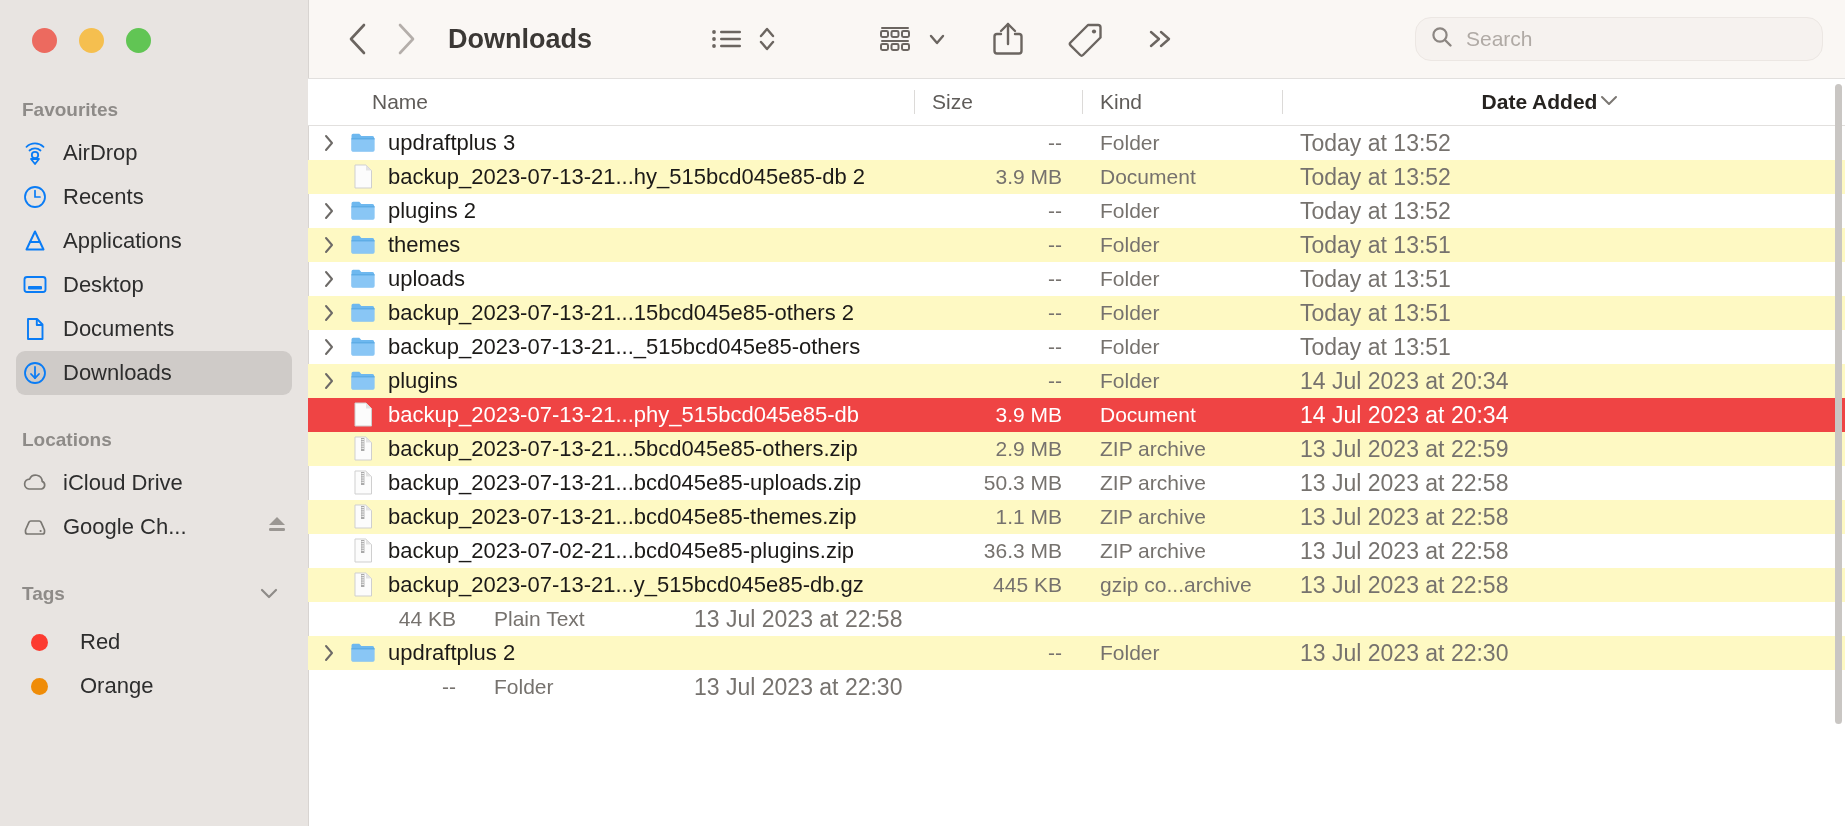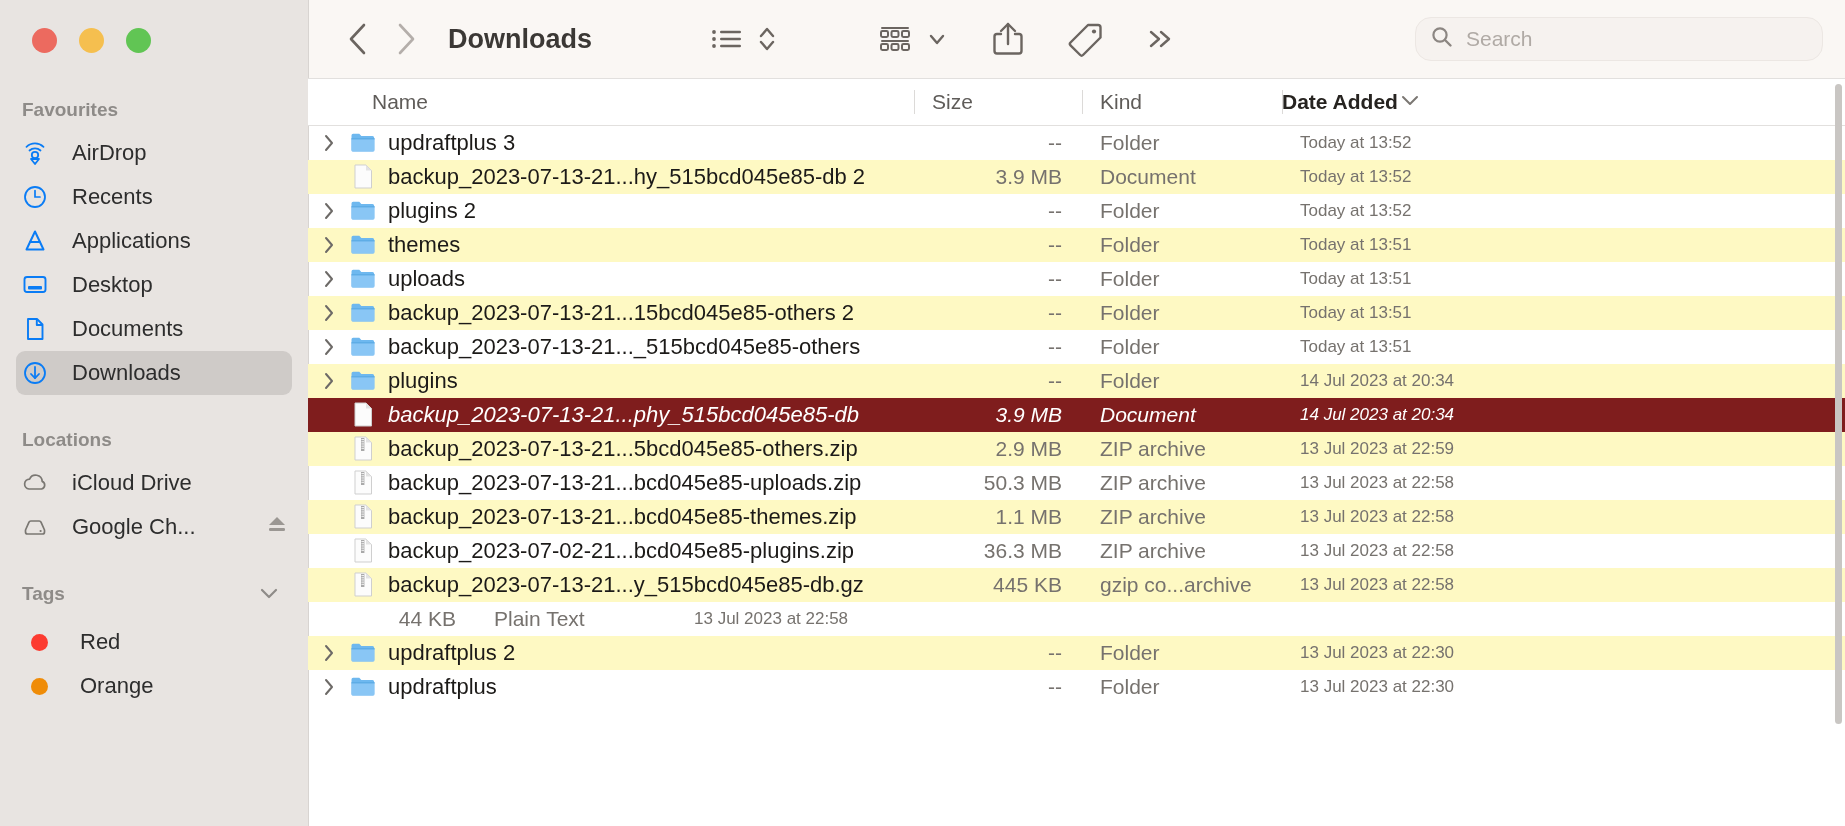--- a/index.html
+++ b/index.html
@@ -28,21 +28,21 @@
   .sb-section {
     font-size: 19px; font-weight: bold; color: #8e8b88;
     padding: 0 0 0 22px; margin-top: 34px; margin-bottom: 10px;
     display: flex; justify-content: space-between;
     padding-right: 28px;
   }
   .sb-section.first { margin-top: 46px; }
   .sb-item {
     display: flex; align-items: center;
     height: 44px; margin: 0 16px; padding-left: 6px;
-    border-radius: 9px; gap: 24px;
+    border-radius: 9px; gap: 15px;
     font-size: 22px; color: #2d2d2d;
     position: relative;
   }
   .sb-item.selected { background: #cfcbc8; }
   .sb-icon { width: 26px; height: 26px; flex: 0 0 26px; display: flex; align-items: center; justify-content: center; }
   .sb-label { white-space: nowrap; }
   .eject { margin-left: auto; margin-right: 4px; }
   .dot { width: 17px; height: 17px; border-radius: 50%; }
   .sb-item.tag { gap: 28px; padding-left: 10px; }
 
@@ -82,44 +82,44 @@
     border-top: 1px solid #e2e0de;
     border-bottom: 1px solid #e2e0de;
     display: flex; align-items: center;
     font-size: 21px; color: #5f5c59;
     position: relative;
   }
   .ch { height: 100%; display: flex; align-items: center; position: relative; }
   .ch.name { width: 606px; padding-left: 64px; }
   .ch.size { width: 168px; padding-left: 18px; }
   .ch.kind { width: 200px; padding-left: 18px; }
-  .ch.date { flex: 1; padding-left: 0; font-weight: bold; color: #262320; justify-content: flex-start; padding-right: 24px; }
+  .ch.date { flex: 1; padding-left: 0; font-weight: bold; color: #262320; justify-content: center; padding-right: 24px; }
   .ch.size::before, .ch.kind::before, .ch.date::before {
     content: ""; position: absolute; left: 0; top: 11px; bottom: 11px;
     width: 1px; background: #dcdad8;
   }
 
   
   .filelist { flex: 1; overflow: hidden; position: relative; }
   .row {
     height: 34px; display: flex; align-items: center;
     font-size: 22px; color: #1c1a18;
     position: relative;
   }
   .row.stripe { background: #fef9c3; }
-  .row.selected { background: #7f1d1d; color: #ffffff; font-style: italic; }
+  .row.selected { background: #ef4444; color: #ffffff; }
   .row.selected .cell-size, .row.selected .cell-kind, .row.selected .cell-date { color: #ffffff; }
   .cell-name { width: 606px; display: flex; align-items: center; padding-left: 8px; gap: 4px; overflow: hidden; }
   .disc { width: 26px; flex: 0 0 26px; display: flex; align-items: center; justify-content: center; color: #6d6a67; }
   .row.selected .disc { color: #ffffff; }
   .ficon { width: 34px; flex: 0 0 34px; display: flex; align-items: center; justify-content: center; }
   .fname { white-space: nowrap; overflow: hidden; text-overflow: clip; padding-left: 4px; }
   .cell-size { width: 168px; text-align: right; padding-right: 20px; color: #76726e; font-size: 21px; }
   .cell-kind { width: 200px; padding-left: 18px; color: #76726e; font-size: 21px; white-space: nowrap; }
-  .cell-date { flex: 1; padding-left: 18px; color: #76726e; font-size: 17px; white-space: nowrap; }
+  .cell-date { flex: 1; padding-left: 18px; color: #76726e; font-size: 23px; white-space: nowrap; }
 
   .scrollbar {
     position: absolute; right: 3px; top: 84px; width: 7px; height: 640px;
     background: #c9c6c3; border-radius: 4px;
   }
   .sb-divider { position: absolute; left: 0; top: 0; bottom: 0; width: 1px; background: #d8d4d1; }
 </style>
 </head>
 <body>
 
@@ -644,35 +644,20 @@
                 <rect x="1.5" y="8.2" width="23.1" height="1.2" fill="#57a8e3"></rect>
               </svg>
             </span>
             <span class="fname">updraftplus 2</span>
           </div>
           <div class="cell-size">--</div>
           <div class="cell-kind">Folder</div>
           <div class="cell-date">13 Jul 2023 at 22:30</div>
         </div>
         <div class="row">
-          <div class="cell-name">
-            <span class="disc">
-              <svg width="16" height="22" viewBox="0 0 16 22">
-                <polyline points="5,4 11,11 5,18" fill="none" stroke="#6d6a67" stroke-width="2" stroke-linecap="round" stroke-linejoin="round"></polyline>
-              </svg>
-            </span>
-            <span class="ficon">
-              <svg width="27" height="27" viewBox="0 0 27 27">
-                <path d="M1.5 5.4 a1.6 1.6 0 0 1 1.6 -1.6 h6.2 l2 2.2 h11.2 a1.6 1.6 0 0 1 1.6 1.6 v12.4 a1.6 1.6 0 0 1 -1.6 1.6 h-19.4 a1.6 1.6 0 0 1 -1.6 -1.6 Z" fill="#6eb8ef"></path>
-                <path d="M1.5 8.6 h23.1 v11.4 a1.6 1.6 0 0 1 -1.6 1.6 h-19.9 a1.6 1.6 0 0 1 -1.6 -1.6 Z" fill="#89c6f5"></path>
-                <rect x="1.5" y="8.2" width="23.1" height="1.2" fill="#57a8e3"></rect>
-              </svg>
-            </span>
-            <span class="fname">updraftplus</span>
-          </div>
           <div class="cell-size">--</div>
           <div class="cell-kind">Folder</div>
           <div class="cell-date">13 Jul 2023 at 22:30</div>
         </div>
       </div>
     <div class="scrollbar"></div>
   </section>
 </div>
 
 </body></html>

